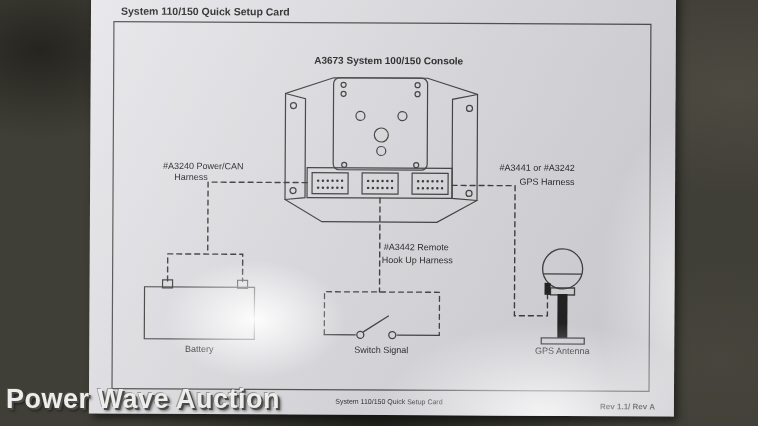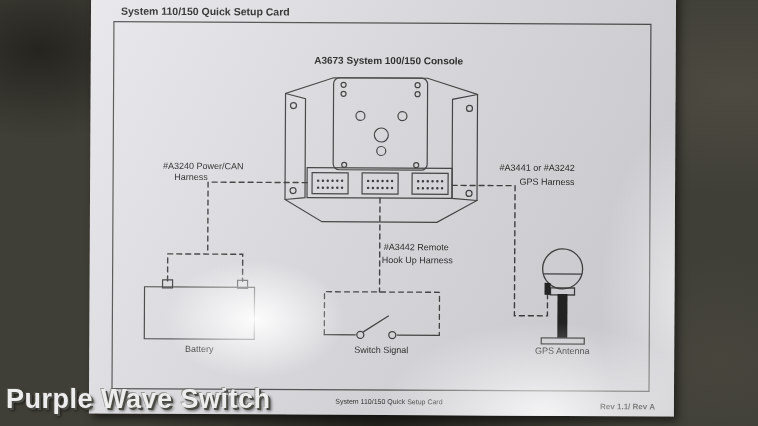--- a/index.html
+++ b/index.html
@@ -126,14 +126,14 @@
       </g>
       <text x="473" y="368" text-anchor="middle" class="lbl" stroke="none">GPS Antenna</text>
 
       <text x="300" y="419" text-anchor="middle" font-size="7" fill="#55555a" stroke="none">System 110/150 Quick Setup Card</text>
       <text x="566" y="423" text-anchor="end" font-size="8" class="bold" stroke="none">Rev 1.1/ Rev A</text>
     </svg>
 
     <div class="glare"></div>
   </div>
 
-  <div class="watermark">Purple Wave Switch</div>
+  <div class="watermark">Power Wave Auction</div>
 </div>
 
 </body></html>

